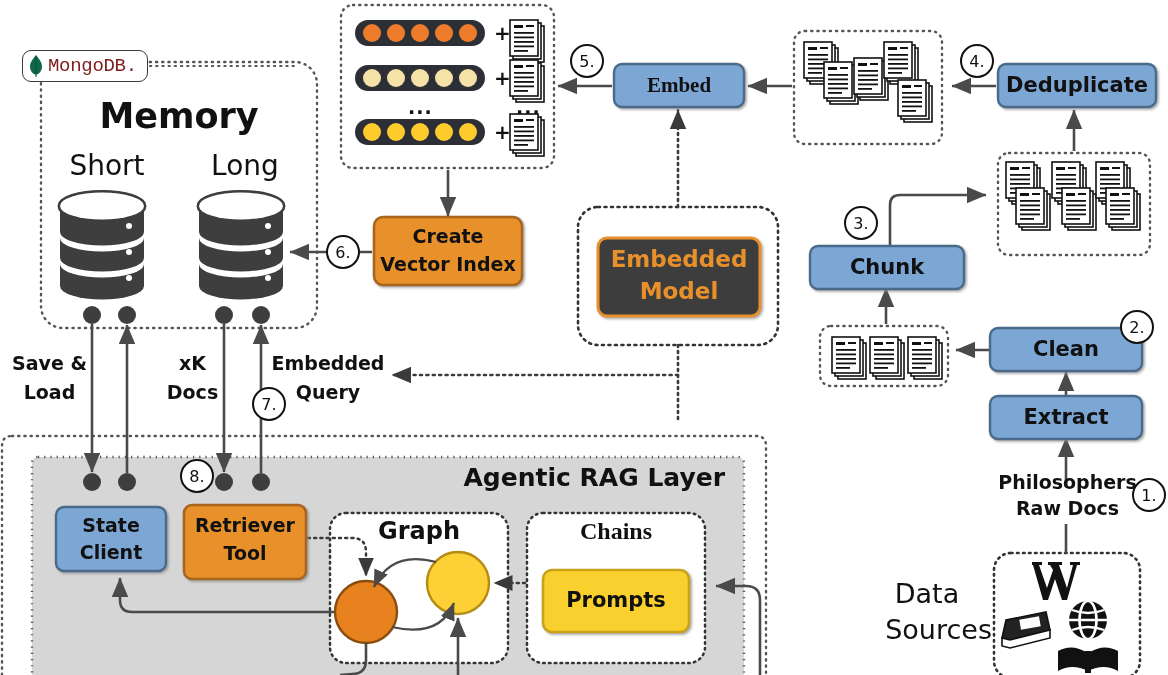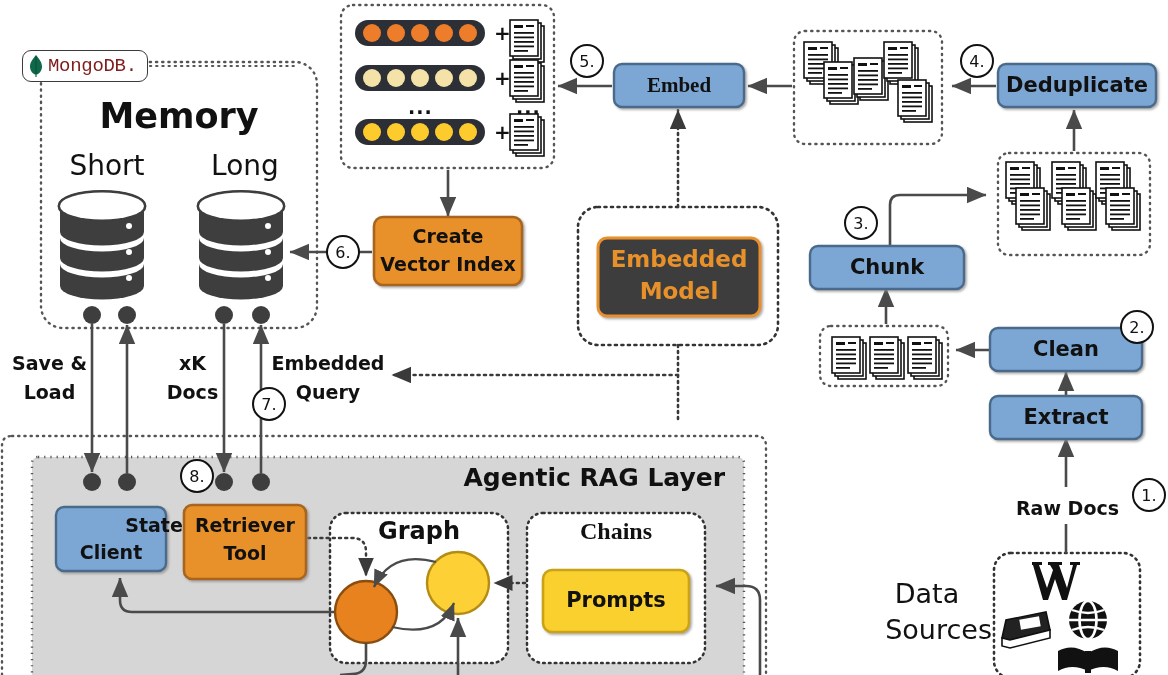--- a/index.html
+++ b/index.html
@@ -275,39 +275,40 @@
 <div class="boxlabel" style="left:810px;top:246px;width:154px;height:43px;font-size:21px;">Chunk</div>
 <div class="boxlabel" style="left:990px;top:328px;width:152px;height:43px;font-size:21px;">Clean</div>
 <div class="boxlabel" style="left:990px;top:396px;width:152px;height:43px;font-size:21px;">Extract</div>
 
 <div class="boxlabel" style="left:374px;top:224px;width:148px;height:26px;font-size:19px;">Create</div>
 <div class="boxlabel" style="left:374px;top:252px;width:148px;height:26px;font-size:19px;">Vector Index</div>
 
 <div class="boxlabel" style="left:598px;top:245px;width:162px;height:30px;font-size:23px;color:#E8912B;">Embedded</div>
 <div class="boxlabel" style="left:598px;top:277px;width:162px;height:30px;font-size:23px;color:#E8912B;">Model</div>
 
-<div class="boxlabel" style="left:56px;top:513px;width:110px;height:26px;font-size:19px;padding-left:43px;">State</div>
+<div class="boxlabel" style="left:56px;top:513px;width:110px;height:26px;font-size:19px;">State</div>
 <div class="boxlabel" style="left:56px;top:540px;width:110px;height:26px;font-size:19px;">Client</div>
 
 <div class="boxlabel" style="left:184px;top:513px;width:122px;height:26px;font-size:19px;">Retriever</div>
 <div class="boxlabel" style="left:184px;top:541px;width:122px;height:26px;font-size:19px;">Tool</div>
 
 <div class="boxlabel" style="left:543px;top:570px;width:146px;height:62px;font-size:21px;">Prompts</div>
 
 <div class="plain bold" style="left:330px;top:518px;width:178px;font-size:24px;">Graph</div>
 <div class="plain bold" style="left:527px;top:518px;width:178px;font-size:24px;font-family:Liberation Serif, serif;">Chains</div>
 <div class="plain bold" style="left:290px;top:464px;width:435px;font-size:25px;text-align:right;">Agentic RAG Layer</div>
 
 <div class="plain bold" style="left:2px;top:353px;width:95px;font-size:19px;">Save &amp;</div>
 <div class="plain bold" style="left:2px;top:382px;width:95px;font-size:19px;">Load</div>
 <div class="plain bold" style="left:145px;top:353px;width:95px;font-size:19px;">xK</div>
 <div class="plain bold" style="left:145px;top:382px;width:95px;font-size:19px;">Docs</div>
 <div class="plain bold" style="left:262px;top:353px;width:132px;font-size:19px;">Embedded</div>
 <div class="plain bold" style="left:262px;top:382px;width:132px;font-size:19px;">Query</div>
 
+<div class="plain bold" style="left:990px;top:472px;width:155px;font-size:19px;">Philosophers</div>
 <div class="plain bold" style="left:990px;top:498px;width:155px;font-size:19px;">Raw Docs</div>
 
 <div class="plain" style="left:862px;top:578px;width:130px;font-size:27px;">Data</div>
 <div class="plain" style="left:862px;top:614px;width:130px;font-size:27px;text-align:right;">Sources</div>
 
 <div class="stepnum" style="left:1132px;top:478px;">1.</div>
 <div class="stepnum" style="left:1120px;top:310px;">2.</div>
 <div class="stepnum" style="left:844px;top:206px;">3.</div>
 <div class="stepnum" style="left:960px;top:44px;">4.</div>
 <div class="stepnum" style="left:570px;top:44px;">5.</div>

